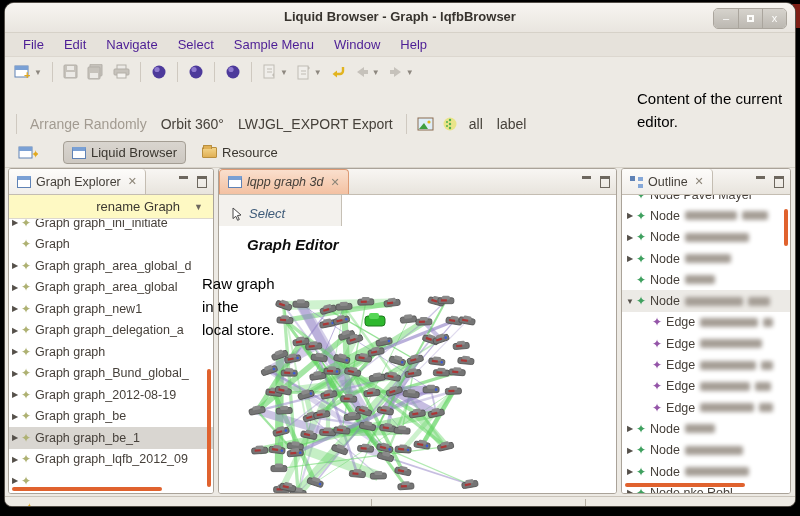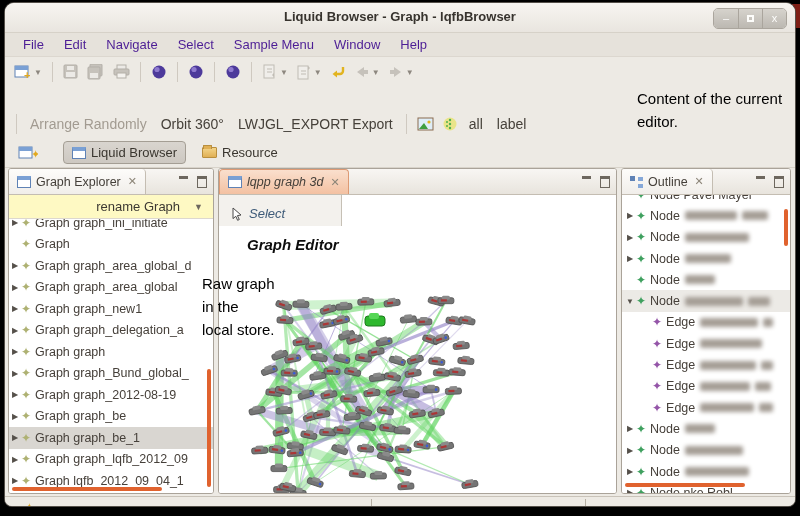--- a/index.html
+++ b/index.html
@@ -346,21 +346,20 @@
             <span>Graph graph_be_1</span>
           </div>
           <div class="trow" style="height: 21.5px;">
             <span class="expander">▶</span>
             <span class="diamond" style="color:#aeb172">✦</span>
             <span>Graph graph_lqfb_2012_09</span>
           </div>
           <div class="trow" style="height: 21.5px;">
             <span class="expander">▶</span>
             <span class="diamond" style="color:#aeb172">✦</span>
-            <span>Graph lqfb_2012_09_04_1</span>
           </div>
         </div>
       <div class="vscroll" style="right:2px; top:200px; height:118px;"></div>
       <div class="hscroll" style="left:3px; bottom:2px; width:150px;"></div>
     </div>
 
     <div class="panel" id="panel-center">
       <div class="panel-header">
         <div class="tab editor-tab">
           <span class="miniwin"></span>

